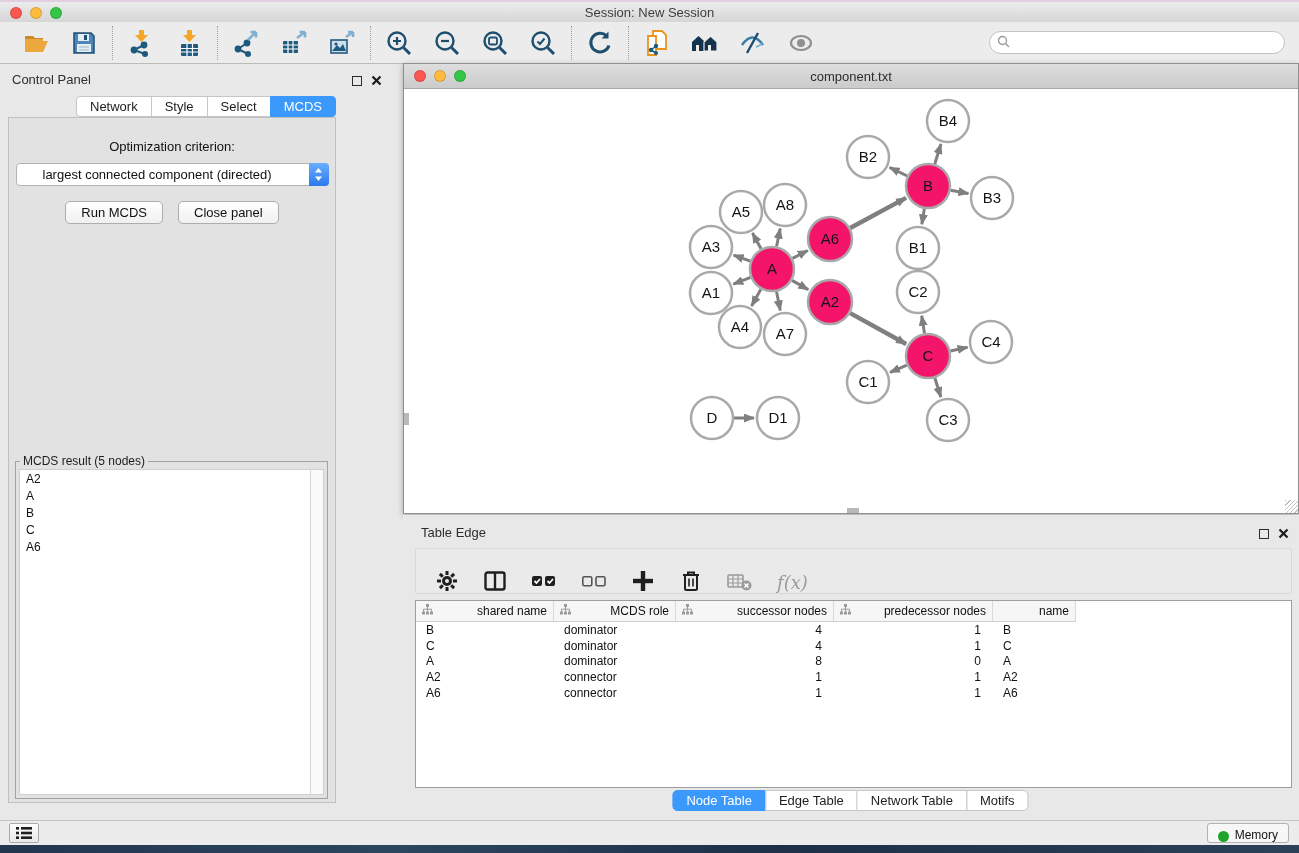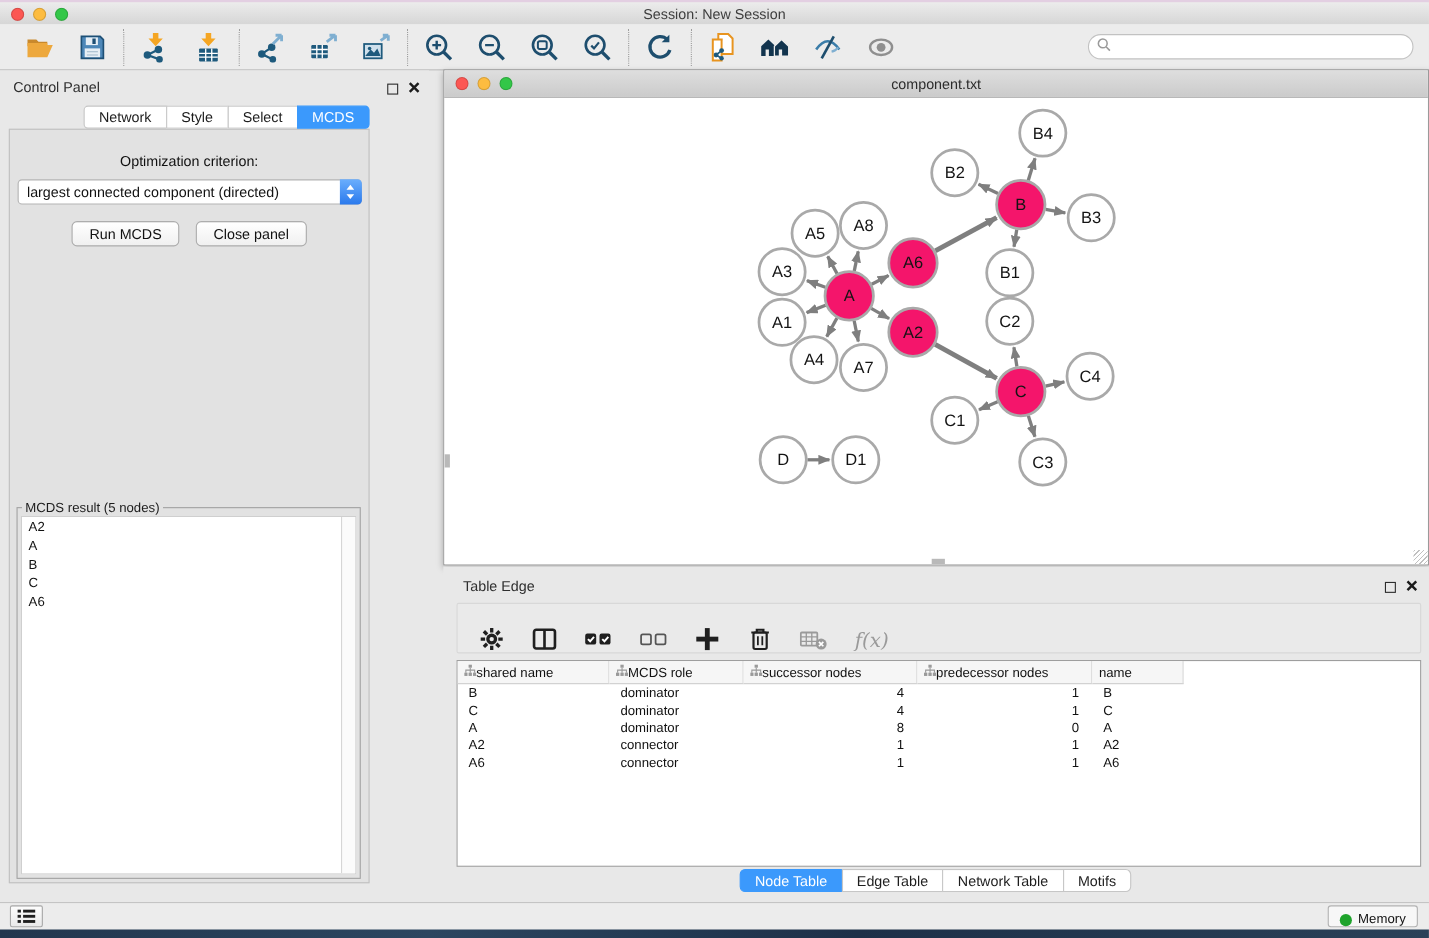--- a/index.html
+++ b/index.html
@@ -37,21 +37,21 @@
   .tab { height:21px; line-height:19px; padding:0 13px; font-size:13px; background:#fff;
     border:1px solid #c6c6c6; margin-left:-1px; color:#1d1d1d; }
   .tab:first-child { border-radius:4px 0 0 4px; }
   .tab:last-child  { border-radius:0 4px 4px 0; }
   .tab.active { background:#3b99fc; border-color:#3b99fc; color:#fff; }
 
   .cp-content { position:absolute; top:53px; left:8px; width:328px; bottom:17px;
     background:#e2e2e2; border:1px solid #c0c0c0; }
   .opt-label { margin-top:21px; text-align:center; font-size:13px; color:#111; }
   .dropdown { position:relative; width:313px; height:23px; margin:9px auto 15px auto; background:#fff;
-    border:1px solid #b3b3b3; border-radius:4px; font-size:13px; line-height:21px; padding-left:8px; color:#111; }
+    border:1px solid #b3b3b3; border-radius:4px; font-size:13px; line-height:21px; padding-left:26px; color:#111; }
   .dd-stepper { position:absolute; right:-1px; top:-1px; width:20px; height:23px; border-radius:0 4px 4px 0;
     background:linear-gradient(#6aaefd,#2a79ec); display:flex; align-items:center; justify-content:center; }
   .btn-row { display:flex; justify-content:center; gap:15px; margin-top:12px; }
   .mac-btn { height:23px; padding:0 15px; font-size:13px; color:#111; background:linear-gradient(#ffffff,#f0f0f0);
     border:1px solid #adadad; border-radius:5px; }
 
   .result-fieldset { position:absolute; left:6px; right:7px; top:336px; bottom:3px;
     border:1px solid #a2a2a2; background:transparent; }
   .result-fieldset legend { font-size:12px; color:#1c1c1c; margin-left:4px; padding:0 3px; }
   .result-list { position:absolute; left:3px; right:3px; top:1px; bottom:3px; background:#fff;
@@ -77,21 +77,21 @@
   .tp-toolbar { position:absolute; top:33px; left:12px; right:7px; height:46px; background:#eaeaea;
     border:1px solid #d8d8d8; border-radius:2px; display:flex; align-items:flex-end; gap:24px; padding-left:19px; }
   .tp-icon { display:flex; align-items:center; justify-content:center; }
   .fx-label { font-size:18px; font-style:italic; color:#9a9a9a; font-family:"DejaVu Serif", serif; }
 
   .node-table { position:absolute; top:85px; left:12px; right:7px; height:188px; background:#fff;
     border:1px solid #9e9e9e; overflow:hidden; }
   .nt-header { display:flex; height:21px; }
   .th { display:flex; align-items:center; background:#f6f6f6; border-right:1px solid #d9d9d9;
     border-bottom:1px solid #cfcfcf; font-size:12px; color:#111; padding-left:6px; }
-  .th .th-label { flex:1; text-align:left; padding-right:6px; }
+  .th .th-label { flex:1; text-align:right; padding-right:6px; }
   .nt-row { display:flex; height:15.8px; align-items:center; }
   .td { font-size:12px; color:#111; overflow:hidden; white-space:nowrap; }
   .td.left { padding-left:10px; text-align:left; }
   .td.right { padding-right:12px; text-align:right; }
 
   .tp-tabs { position:absolute; bottom:9px; left:50%; transform:translateX(-50%); display:flex; }
   .tp-tabs .tab:first-child { border-radius:5px 0 0 5px; }
   .tp-tabs .tab:last-child { border-radius:0 5px 5px 0; }
 
   

